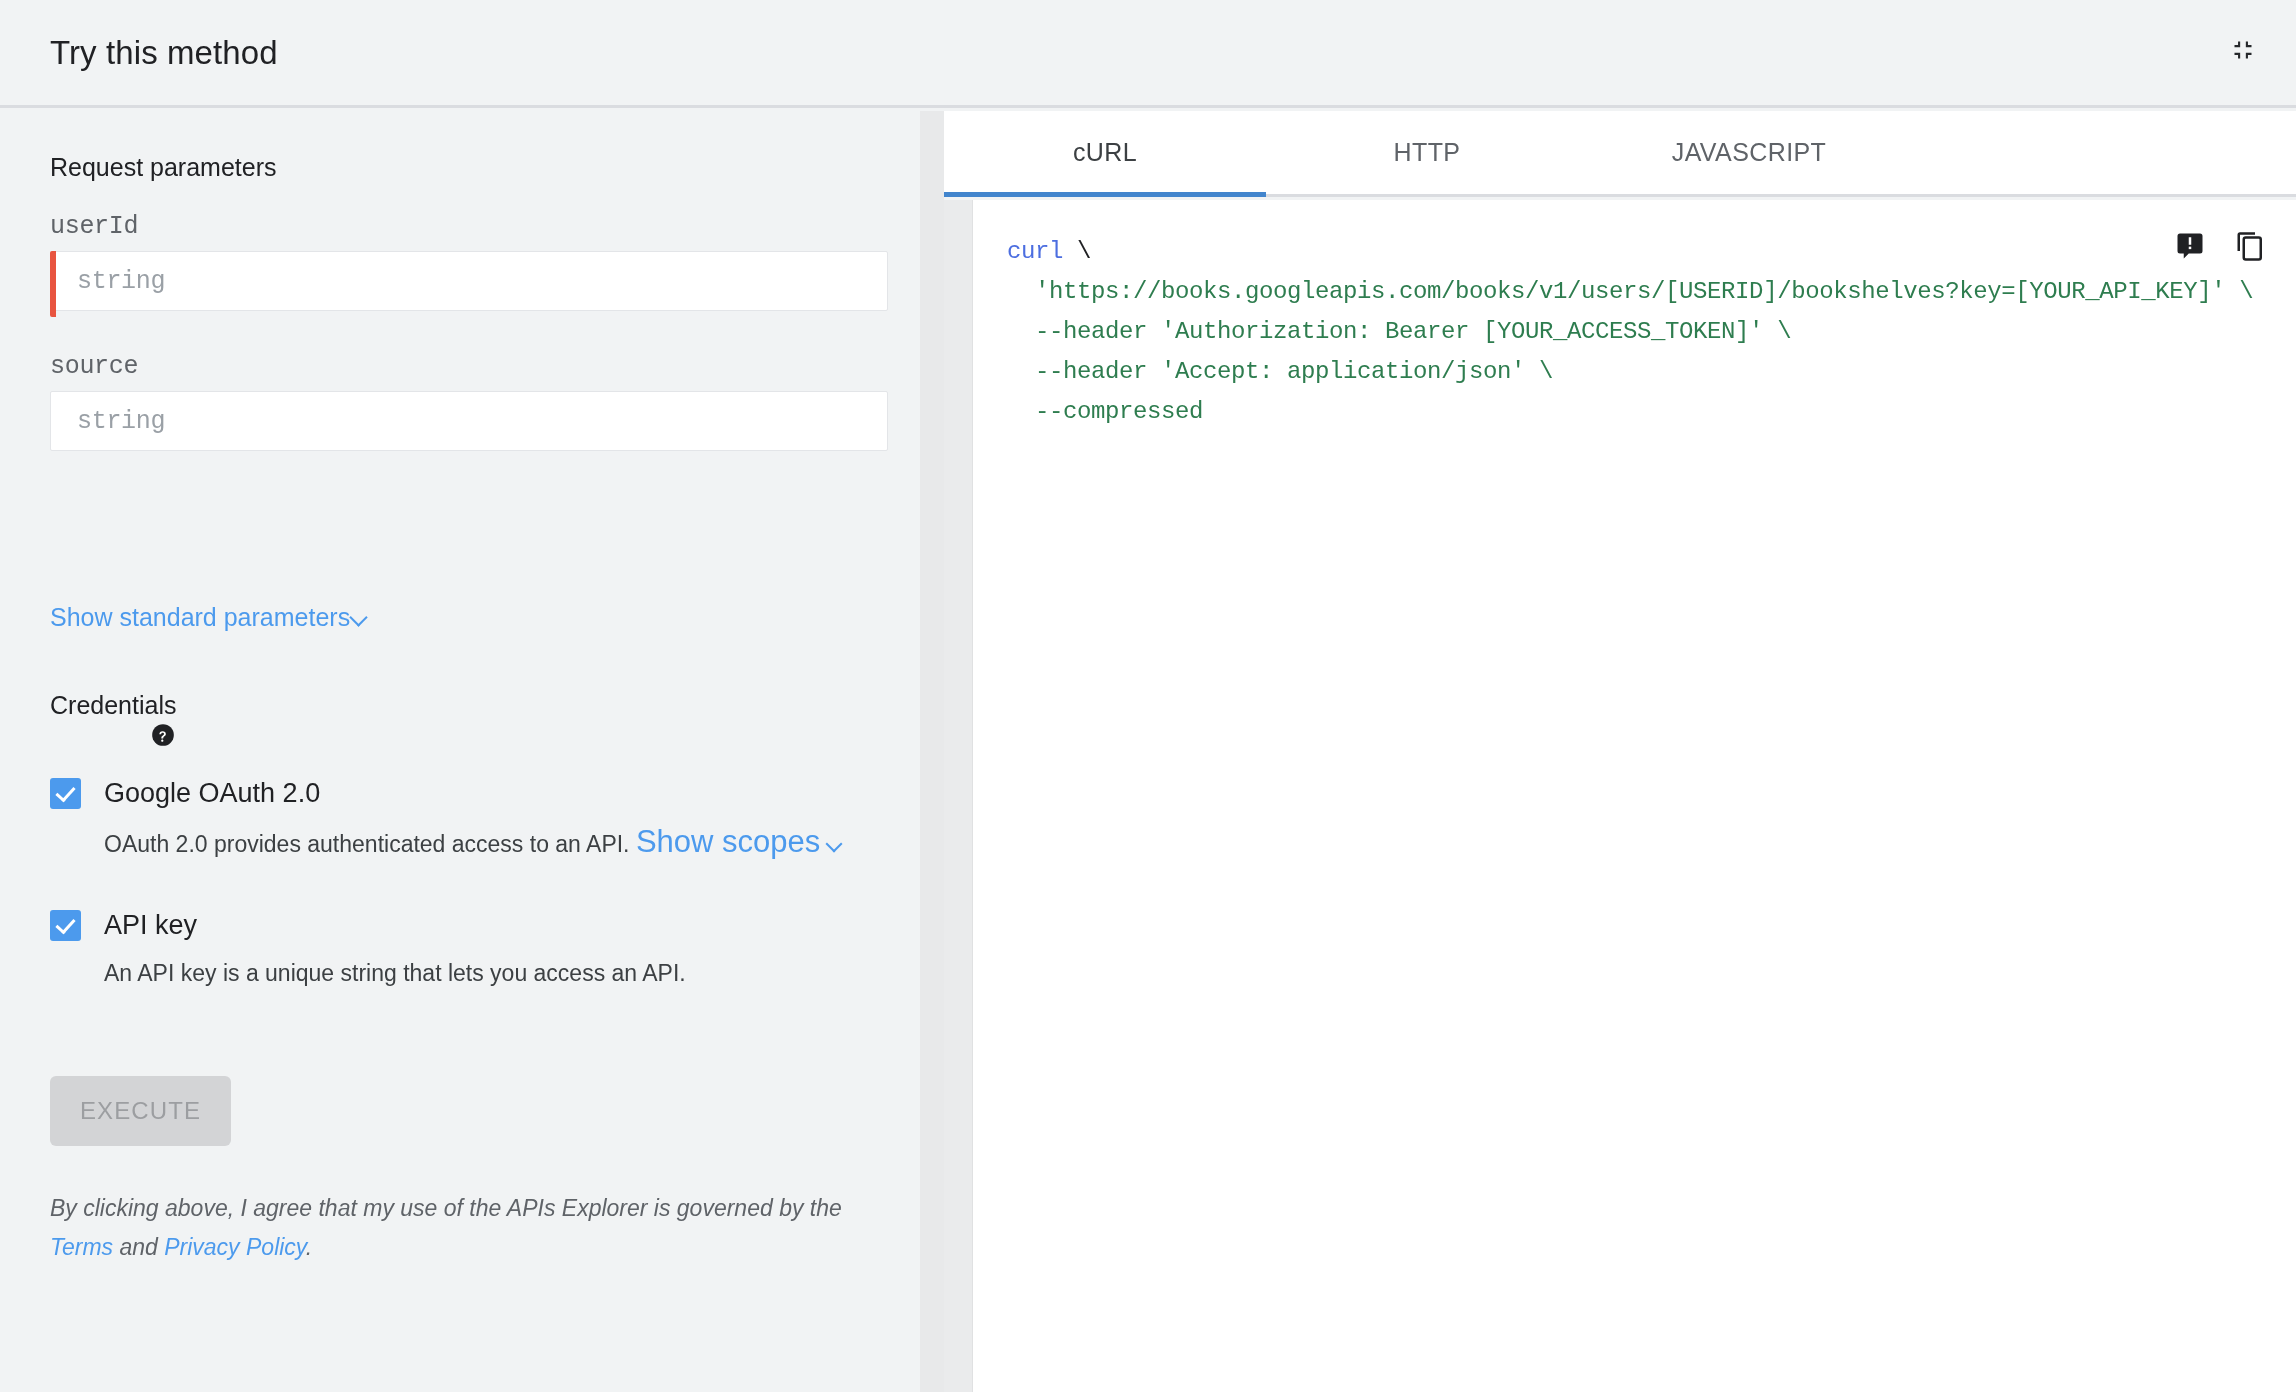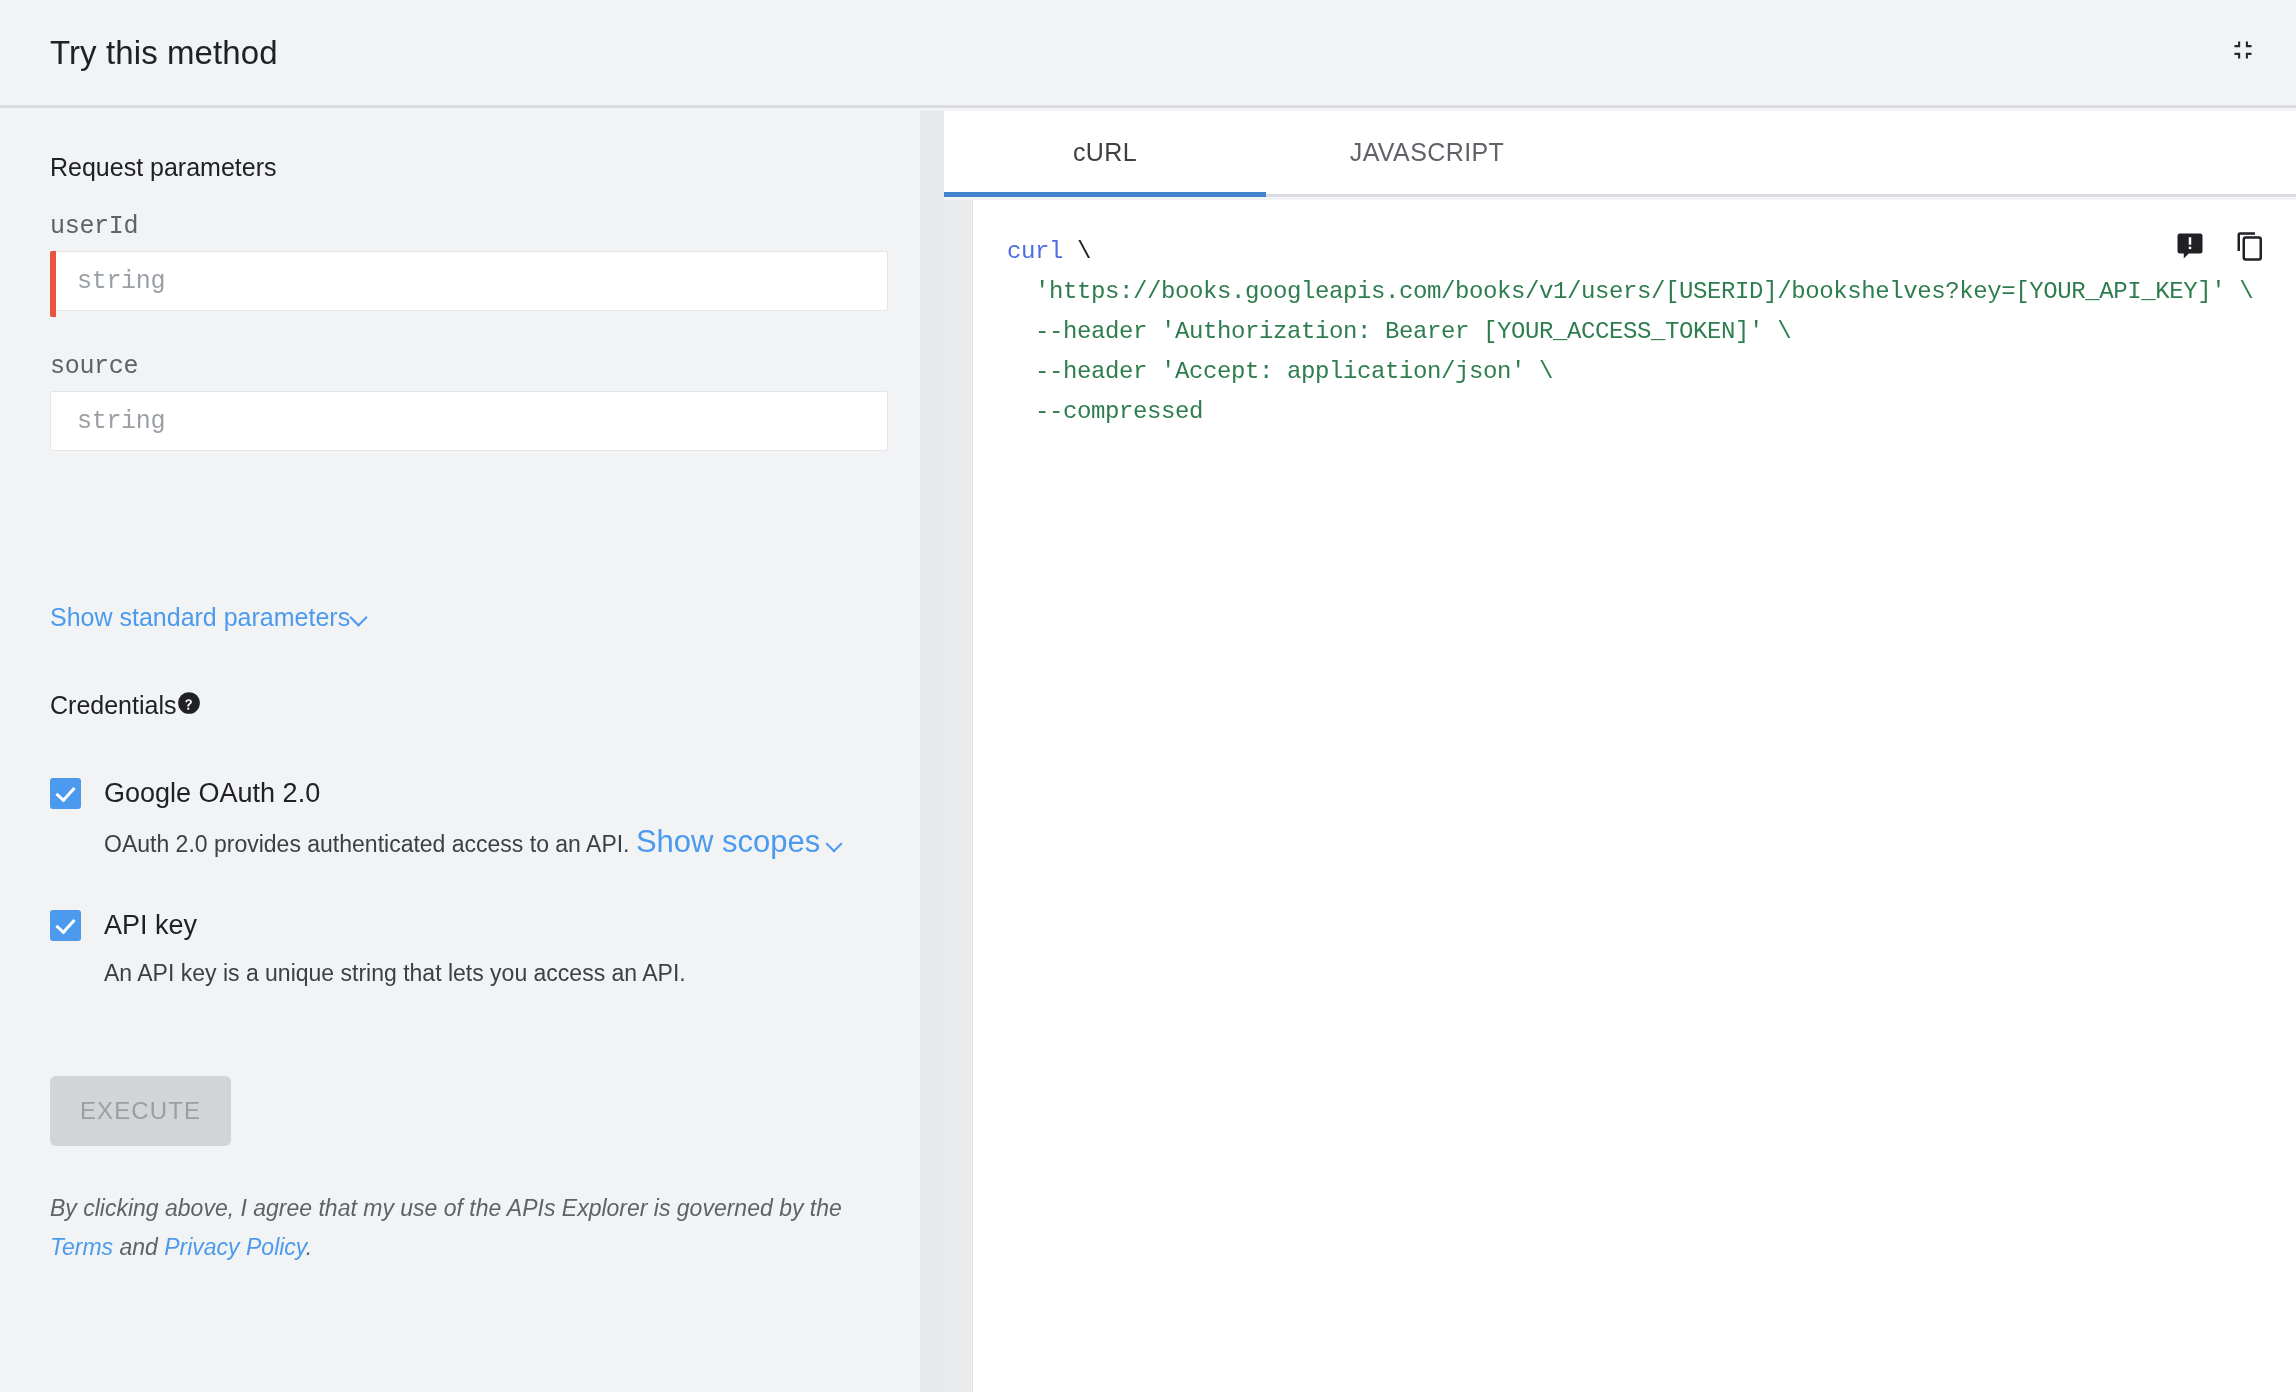--- a/index.html
+++ b/index.html
@@ -159,21 +159,22 @@
     border-right: 2.5px solid #4c9aed;
     border-bottom: 2.5px solid #4c9aed;
     transform: rotate(45deg);
   }
 
   .credentials-head {
     position: absolute;
     left: 50px;
     top: 578px;
     display: flex;
-    align-items: flex-start;
+    align-items: flex-end;
+    flex-direction: column;
   }
   .credentials-title {
     font-size: 25px;
     font-weight: 500;
     color: #202124;
     line-height: 32px;
   }
   .help-icon {
     width: 26px; height: 26px;
     display: inline-flex;
@@ -450,20 +451,21 @@
     <div class="terms"><span>By clicking above, I agree that my use of the APIs Explorer is governed by the </span><span class="link-blue">Terms</span><span> and </span><span class="link-blue">Privacy Policy</span><span>.</span></div>
 
   </div>
 
   <div class="v-divider"></div>
 
   <div class="right-panel">
 
     <div class="tabs">
       <button class="tab active">cURL</button>
+      <button class="tab">HTTP</button>
       <button class="tab">JAVASCRIPT</button>
     </div>
 
     <div class="code-area">
       <div class="code-gutter"></div>
       <div class="code-box">
 
         <div class="code-actions">
           <button class="code-action-btn" title="Send feedback">
             <svg width="30" height="30" viewBox="0 0 24 24">

